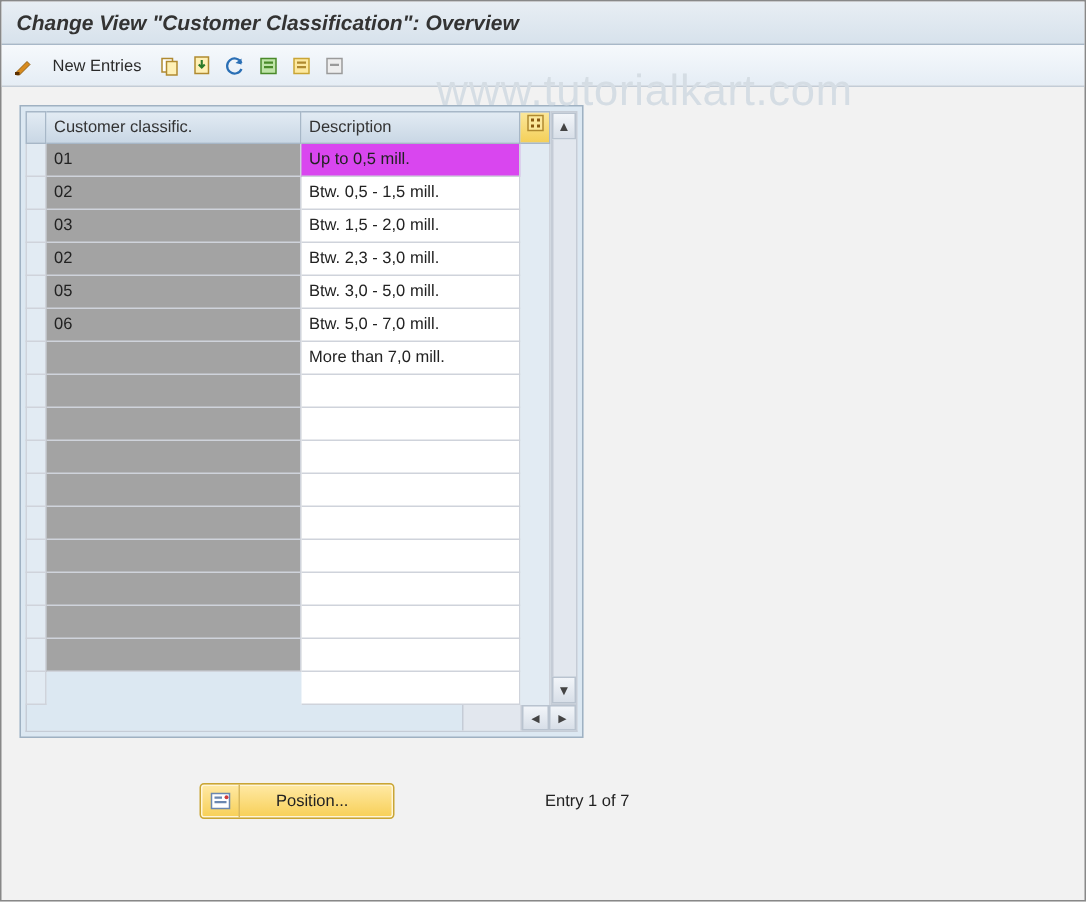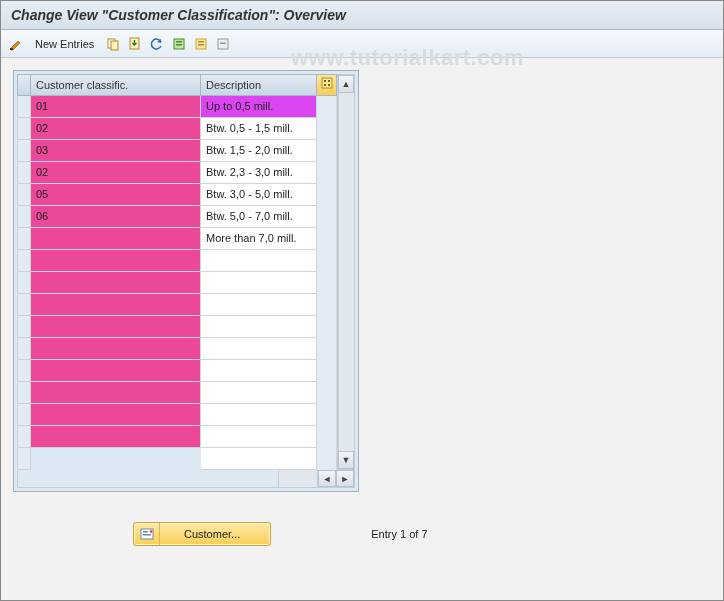--- a/index.html
+++ b/index.html
@@ -60,21 +60,21 @@
   }
   .grid-body {
     display: flex;
   }
   .col {
     display: flex;
     flex-direction: column;
   }
   .col.selector { width: 14px; }
   .col.classific { width: 170px; }
-  .col.desc { width: 116px; }
+  .col.desc { width: 146px; }
   .hdr {
     background: linear-gradient(#e2ebf3, #c9d7e5);
     border: 1px solid #a7b7c7;
     border-left: none;
     height: 22px;
     line-height: 20px;
     padding: 0 5px;
     font-size: 11px;
     color: #333;
     overflow: hidden;
@@ -101,21 +101,21 @@
     color: #222;
     overflow: hidden;
     white-space: nowrap;
   }
   .col.selector .cell {
     border-left: 1px solid #cfd3db;
     background: #e2ebf3;
     cursor: pointer;
     padding: 0;
   }
-  .col.classific .cell { background: #ec4899; }
+  .col.classific .cell { background: #a3a3a3; }
   .cell.selected { background: #d946ef; }
   .cell.empty { color: transparent; }
   .vscroll {
     width: 18px;
     display: flex;
     flex-direction: column;
     background: #e8edf3;
     border: 1px solid #c5ccd6;
   }
   .vscroll .arrow, .hscroll .arrow {
@@ -164,23 +164,23 @@
     height:100%;
   }
   .position-btn .lbl {
     padding: 0 30px 0 24px; font-size:11px; color:#222;
   }
   .entry-text { font-size: 11px; color:#222;text-align:center; }
   .watermark {
     position:absolute;
     top: 44px;
     left: 290px;
-    font-size: 22px;
+    font-size: 29px;
     color: #d5dde4;
-    font-weight: 700;
+    font-weight: 400;
     letter-spacing: 0.5px;
     user-select:none;
     pointer-events:none;
     text-align:center;
   }
 </style>
 </head>
 <body>
 
 <div class="title-bar">Change View "Customer Classification": Overview</div>
@@ -328,17 +328,17 @@
   <div class="footer-row">
     <div class="position-btn">
       <span class="ico">
         <svg width="14" height="14">
             <rect x="1" y="2" width="12" height="10" fill="#fff" stroke="#6a87b0"></rect>
             <rect x="3" y="4" width="5" height="1.5" fill="#6a87b0"></rect>
             <rect x="3" y="7" width="8" height="1.5" fill="#6a87b0"></rect>
             <circle cx="11" cy="4.5" r="1.3" fill="#d03a3a"></circle>
           </svg>
       </span>
-      <span class="lbl">Customer...</span>
+      <span class="lbl">Position...</span>
     </div>
     <span class="entry-text">Entry 1 of 7</span>
   </div>
 </div>
 
 </body></html>

